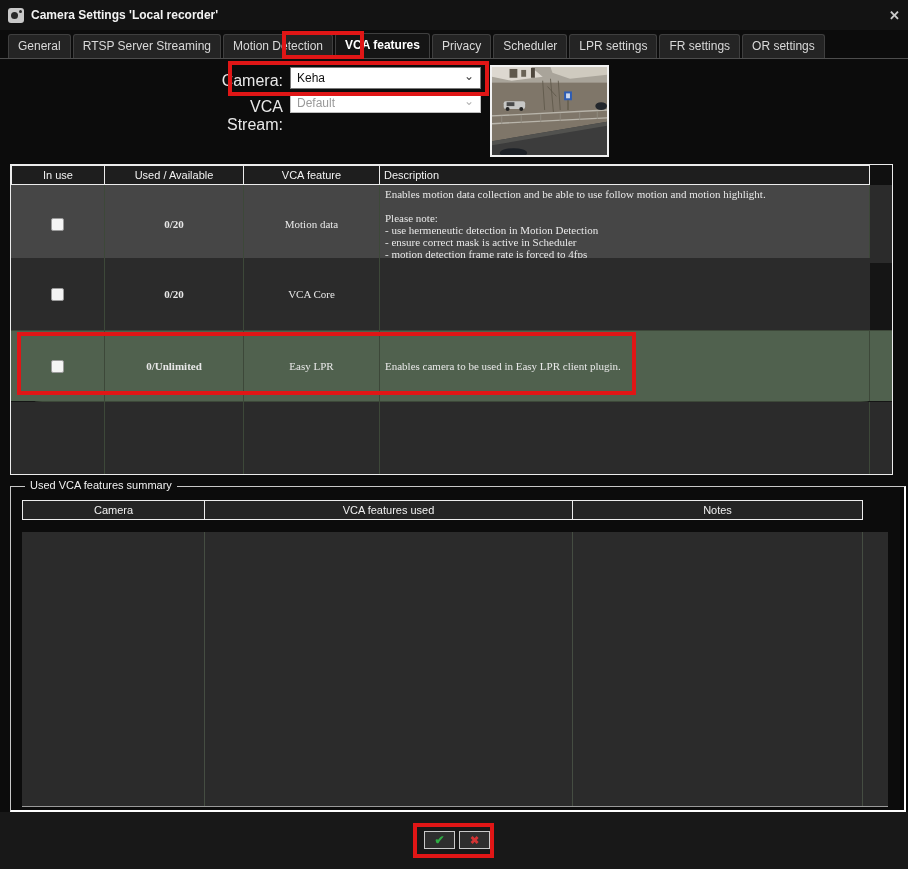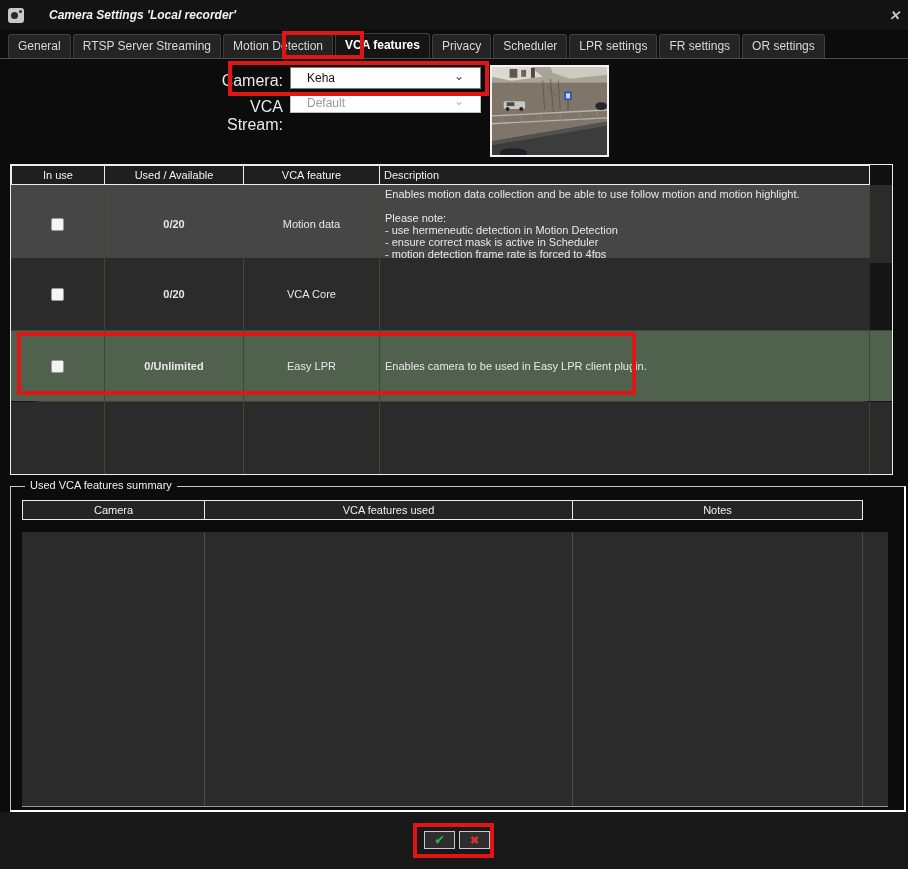--- a/index.html
+++ b/index.html
@@ -10,52 +10,52 @@
     --row-green:#50614e;
     --grid-line:#3d4839;
     --white-border:#ececec;
   }
   *{box-sizing:border-box;margin:0;padding:0;}
   html,body{background:#000;}
   body{font-family:"Liberation Sans",sans-serif;}
   .window{position:relative;width:908px;height:869px;background:var(--dlg-bg);overflow:hidden;color:#e8e8e8;}
 
   
-  .titlebar{position:absolute;left:0;top:0;width:100%;height:26px;background:#131313;display:flex;align-items:center;padding:15px 8px;gap:25px;font-style:italic;}
+  .titlebar{position:absolute;left:0;top:0;width:100%;height:26px;background:#131313;display:flex;align-items:center;padding:15px 8px;gap:7px;}
   .app-icon{width:16px;height:15px;background:#c9c9c9;border-radius:3px;position:relative;flex:0 0 auto;}
   .app-icon::before{content:"";position:absolute;left:3px;top:4px;width:7px;height:7px;border-radius:50%;background:#2a2a2a;}
   .app-icon::after{content:"";position:absolute;right:2px;top:2px;width:3px;height:3px;border-radius:50%;background:#2a2a2a;}
   .title-text{font-size:12px;font-weight:bold;color:#f2f2f2;}
   .close-x{margin-left:auto;font-size:13px;font-weight:bold;color:#c9c9c9;cursor:default;}
 
   
   .tabstrip{position:absolute;left:0;top:34px;width:100%;height:25px;display:flex;align-items:flex-end;padding-left:8px;border-bottom:1px solid #4d4d4d;}
   .tab{font-size:12px;color:#d9d9d9;background:#242424;border:1px solid #3f3f3f;border-bottom:none;border-radius:3px 3px 0 0;padding:4px 9px 5px 9px;margin-right:2px;white-space:nowrap;cursor:default;}
   .tab.active{background:#151515;font-weight:bold;color:#ffffff;padding-bottom:6px;}
 
   
   .form-label{position:absolute;font-size:16px;color:#e9e9e9;text-align:right;width:85px;}
-  .dropdown{position:absolute;left:290px;width:191px;height:22px;background:#ffffff;border:1px solid #7a7a7a;display:flex;align-items:center;padding:0 16px;font-size:12px;color:#111;}
+  .dropdown{position:absolute;left:290px;width:191px;height:22px;background:#ffffff;border:1px solid #7a7a7a;display:flex;align-items:center;padding:0 6px;font-size:12px;color:#111;}
   .dropdown .chev{margin-left:auto;font-size:12px;color:#444;line-height:0;transform:translateY(-2px);}
   .dropdown.disabled{color:#9a9a9a;border-color:#bdbdbd;}
   .dropdown.disabled .chev{color:#b5b5b5;}
 
   
   .preview{position:absolute;left:490px;top:65px;width:119px;height:92px;border:2px solid #f2f2f2;background:#7d7568;}
   .preview svg{display:block;width:100%;height:100%;}
 
   
   .features-table{position:absolute;left:10px;top:164px;width:883px;height:311px;border:1px solid var(--white-border);background:#151515;display:flex;flex-direction:column;}
   .ft-header{display:grid;grid-template-columns:94px 139px 136px 490px 1fr;height:20px;flex:0 0 auto;}
   .ft-header .hcell{background:#1e1e1e;border:1px solid var(--white-border);border-left:none;font-size:11px;color:#f2f2f2;display:flex;align-items:center;justify-content:center;}
   .ft-header .hcell:first-child{border-left:1px solid var(--white-border);}
   .ft-header .hcell.desc{justify-content:flex-start;padding-left:4px;}
   .ft-header .hstrip{background:#101010;}
   .ft-row{display:grid;grid-template-columns:94px 139px 136px 490px 1fr;border-bottom:1px solid var(--grid-line);}
-  .ft-row>div{border-right:1px solid var(--grid-line);display:flex;align-items:center;justify-content:center;font-size:11px;color:#e8e8e8;}
+  .ft-row>div{border-right:1px solid var(--grid-line);display:flex;align-items:center;justify-content:center;font-size:11px;color:#e8e8e8;font-family:Liberation Serif, serif;}
   .ft-row>div:last-child{border-right:none;}
   .ft-row .cell-desc{justify-content:flex-start;text-align:left;padding:3px 5px;white-space:pre-line;line-height:12px;}
   .ft-row .cell-used{font-weight:bold;}
   .row-1{height:73px;background:var(--row-light);}
   .row-1>div{background:var(--row-light);}
   .row-2{height:73px;}
   .row-2>div{background:var(--row-dark);}
   .row-3{height:71px;border-radius:31px;}
   .row-3>div{background:var(--row-green);}
   .row-empty{flex:1;border-bottom:none;}

